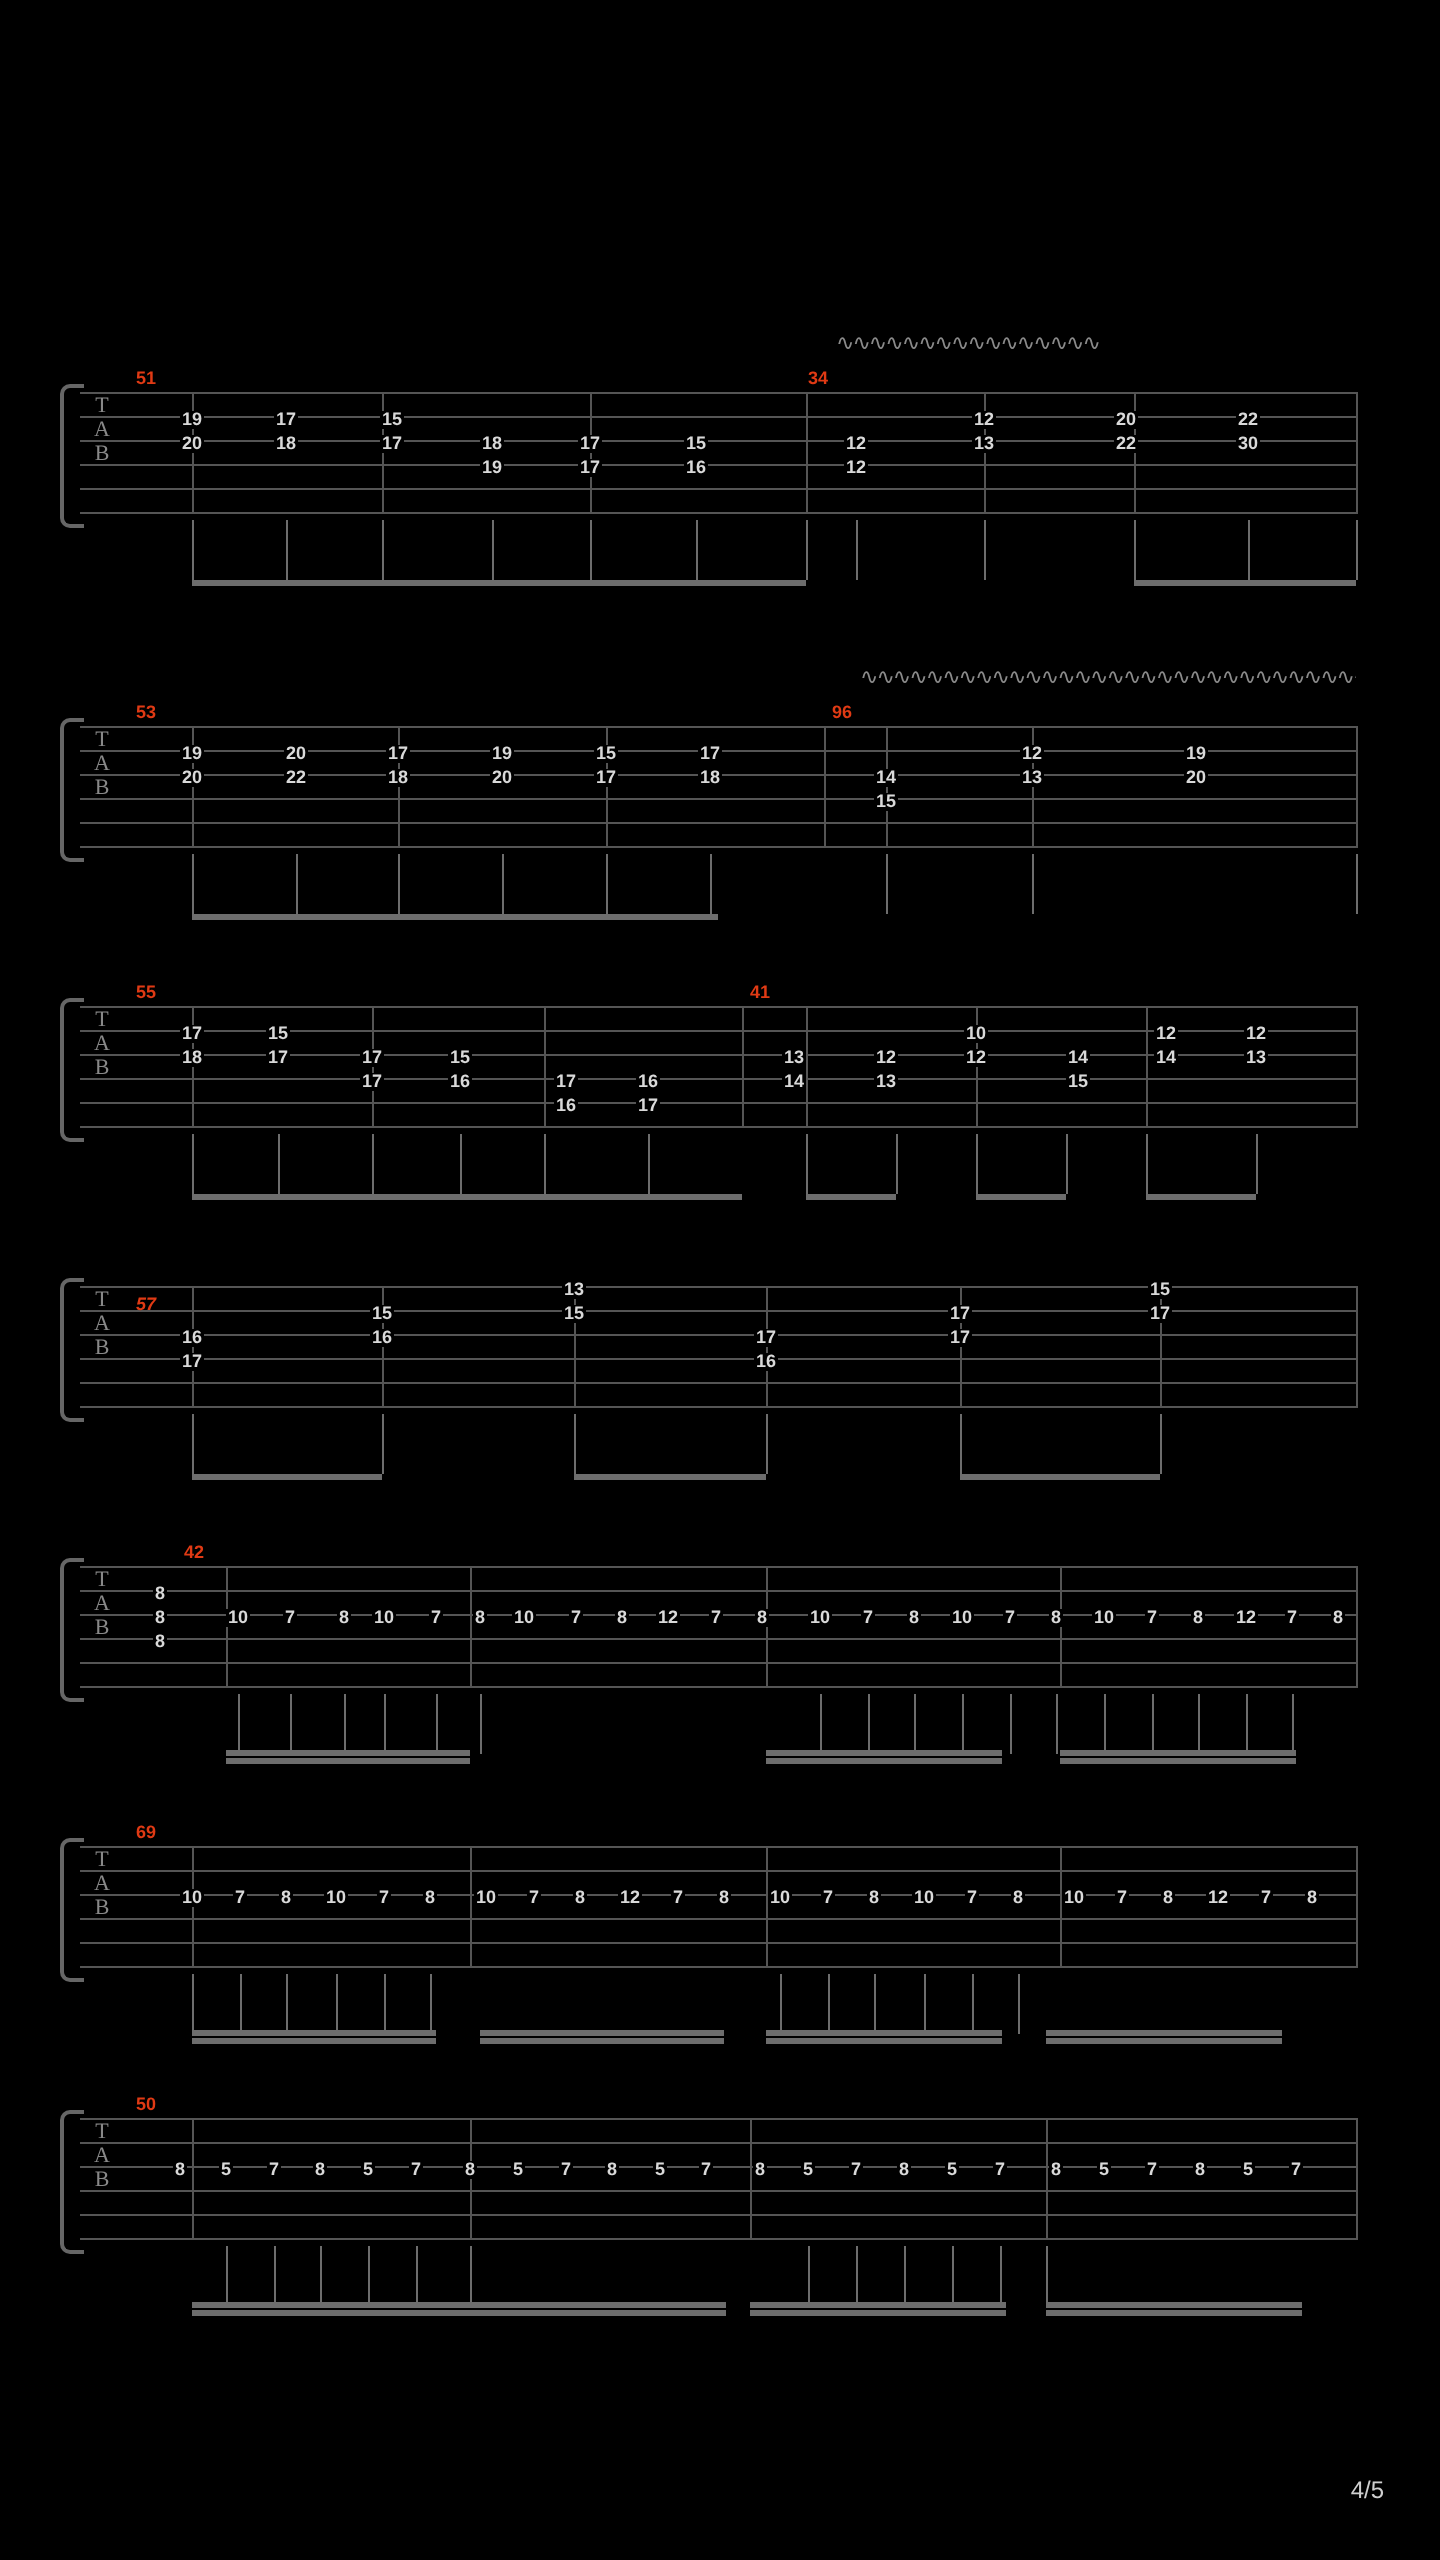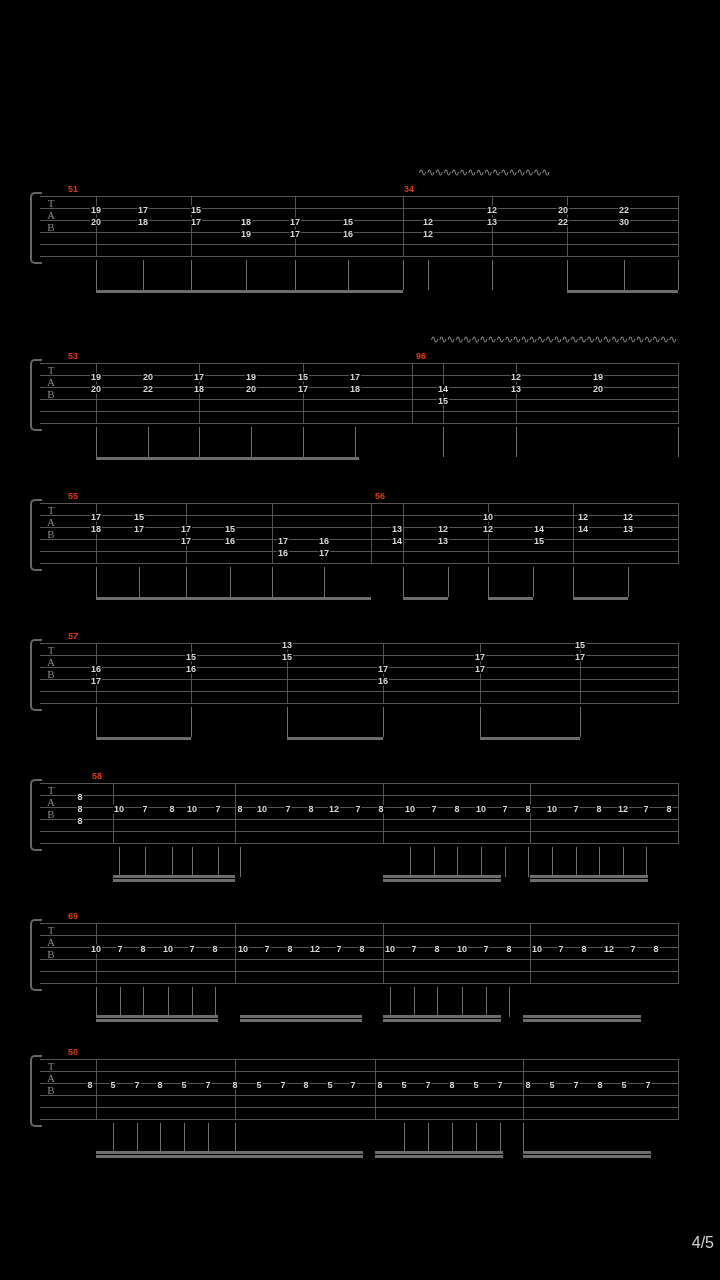--- a/index.html
+++ b/index.html
@@ -114,24 +114,24 @@
     color: #8a8a8a;
     font-size: 11px;
     line-height: 8px;
     letter-spacing: -1px;
     font-family: "Liberation Serif", serif;
     white-space: nowrap;
     overflow: hidden;
   }
   .pagenum {
     position: absolute;
-    right: 6px;
+    right: 28px;
     bottom: 28px;
     color: #cfcfcf;
-    font-size: 16px;
+    font-size: 12px;
     font-family: "Liberation Sans", sans-serif;
   }
 </style>
 </head>
 <body>
 
 <div class="page" id="page">
     <div class="system" style="top: 100px; height: 210px;">
       <div class="staff" style="top: 96px;">
         <div class="line l0"></div>
@@ -267,21 +267,21 @@
       </div>
       <div class="barline" style="left: 96px; top: 96px;"></div>
       <div class="barline" style="left: 186px; top: 96px;"></div>
       <div class="barline" style="left: 272px; top: 96px;"></div>
       <div class="barline" style="left: 371px; top: 96px;"></div>
       <div class="barline" style="left: 403px; top: 96px;"></div>
       <div class="barline" style="left: 488px; top: 96px;"></div>
       <div class="barline" style="left: 573px; top: 96px;"></div>
       <div class="barline" style="left: 678px; top: 96px;"></div>
       <div class="measnum" style="left: 68px; top: 84px;">55</div>
-      <div class="measnum" style="left: 375px; top: 84px;">56</div>
+      <div class="measnum" style="left: 375px; top: 84px;">41</div>
       <div class="beam" style="left: 96px; top: 190px; width: 90px;"></div>
       <div class="beam" style="left: 186px; top: 190px; width: 86px;"></div>
       <div class="beam" style="left: 272px; top: 190px; width: 99px;"></div>
       <div class="beam" style="left: 403px; top: 190px; width: 45px;"></div>
       <div class="beam" style="left: 488px; top: 190px; width: 45px;"></div>
       <div class="beam" style="left: 573px; top: 190px; width: 55px;"></div>
       <div class="stem" style="left: 96px; top: 160px; height: 30px;"></div>
       <div class="stem" style="left: 139px; top: 160px; height: 30px;"></div>
       <div class="stem" style="left: 186px; top: 160px; height: 30px;"></div>
       <div class="stem" style="left: 230px; top: 160px; height: 30px;"></div>
@@ -333,21 +333,21 @@
         <span>A</span>
         <span>B</span>
       </div>
       <div class="barline" style="left: 96px; top: 96px;"></div>
       <div class="barline" style="left: 191px; top: 96px;"></div>
       <div class="barline" style="left: 287px; top: 96px;"></div>
       <div class="barline" style="left: 383px; top: 96px;"></div>
       <div class="barline" style="left: 480px; top: 96px;"></div>
       <div class="barline" style="left: 580px; top: 96px;"></div>
       <div class="barline" style="left: 678px; top: 96px;"></div>
-      <div class="measnum" style="left: 68px; top: 84px; font-style: italic;">57</div>
+      <div class="measnum" style="left: 68px; top: 100px; font-style: italic;">57</div>
       <div class="beam" style="left: 96px; top: 190px; width: 95px;"></div>
       <div class="beam" style="left: 287px; top: 190px; width: 96px;"></div>
       <div class="beam" style="left: 480px; top: 190px; width: 100px;"></div>
       <div class="stem" style="left: 96px; top: 160px; height: 30px;"></div>
       <div class="stem" style="left: 191px; top: 160px; height: 30px;"></div>
       <div class="stem" style="left: 287px; top: 160px; height: 30px;"></div>
       <div class="stem" style="left: 383px; top: 160px; height: 30px;"></div>
       <div class="stem" style="left: 480px; top: 160px; height: 30px;"></div>
       <div class="stem" style="left: 580px; top: 160px; height: 30px;"></div>
       <div class="note" style="left: 96px; top: 122px;">16</div>
@@ -376,21 +376,21 @@
       <div class="clef" style="top: 97px;">
         <span>T</span>
         <span>A</span>
         <span>B</span>
       </div>
       <div class="barline" style="left: 113px; top: 96px;"></div>
       <div class="barline" style="left: 235px; top: 96px;"></div>
       <div class="barline" style="left: 383px; top: 96px;"></div>
       <div class="barline" style="left: 530px; top: 96px;"></div>
       <div class="barline" style="left: 678px; top: 96px;"></div>
-      <div class="measnum" style="left: 92px; top: 84px;">58</div>
+      <div class="measnum" style="left: 92px; top: 84px;">42</div>
       <div class="beam" style="left: 113px; top: 188px; width: 122px;"></div>
       <div class="beam" style="left: 113px; top: 192px; width: 122px;"></div>
       <div class="beam" style="left: 383px; top: 188px; width: 118px;"></div>
       <div class="beam" style="left: 383px; top: 192px; width: 118px;"></div>
       <div class="beam" style="left: 530px; top: 188px; width: 118px;"></div>
       <div class="beam" style="left: 530px; top: 192px; width: 118px;"></div>
       <div class="stem" style="left: 119px; top: 160px; height: 30px;"></div>
       <div class="stem" style="left: 145px; top: 160px; height: 30px;"></div>
       <div class="stem" style="left: 172px; top: 160px; height: 30px;"></div>
       <div class="stem" style="left: 192px; top: 160px; height: 30px;"></div>

